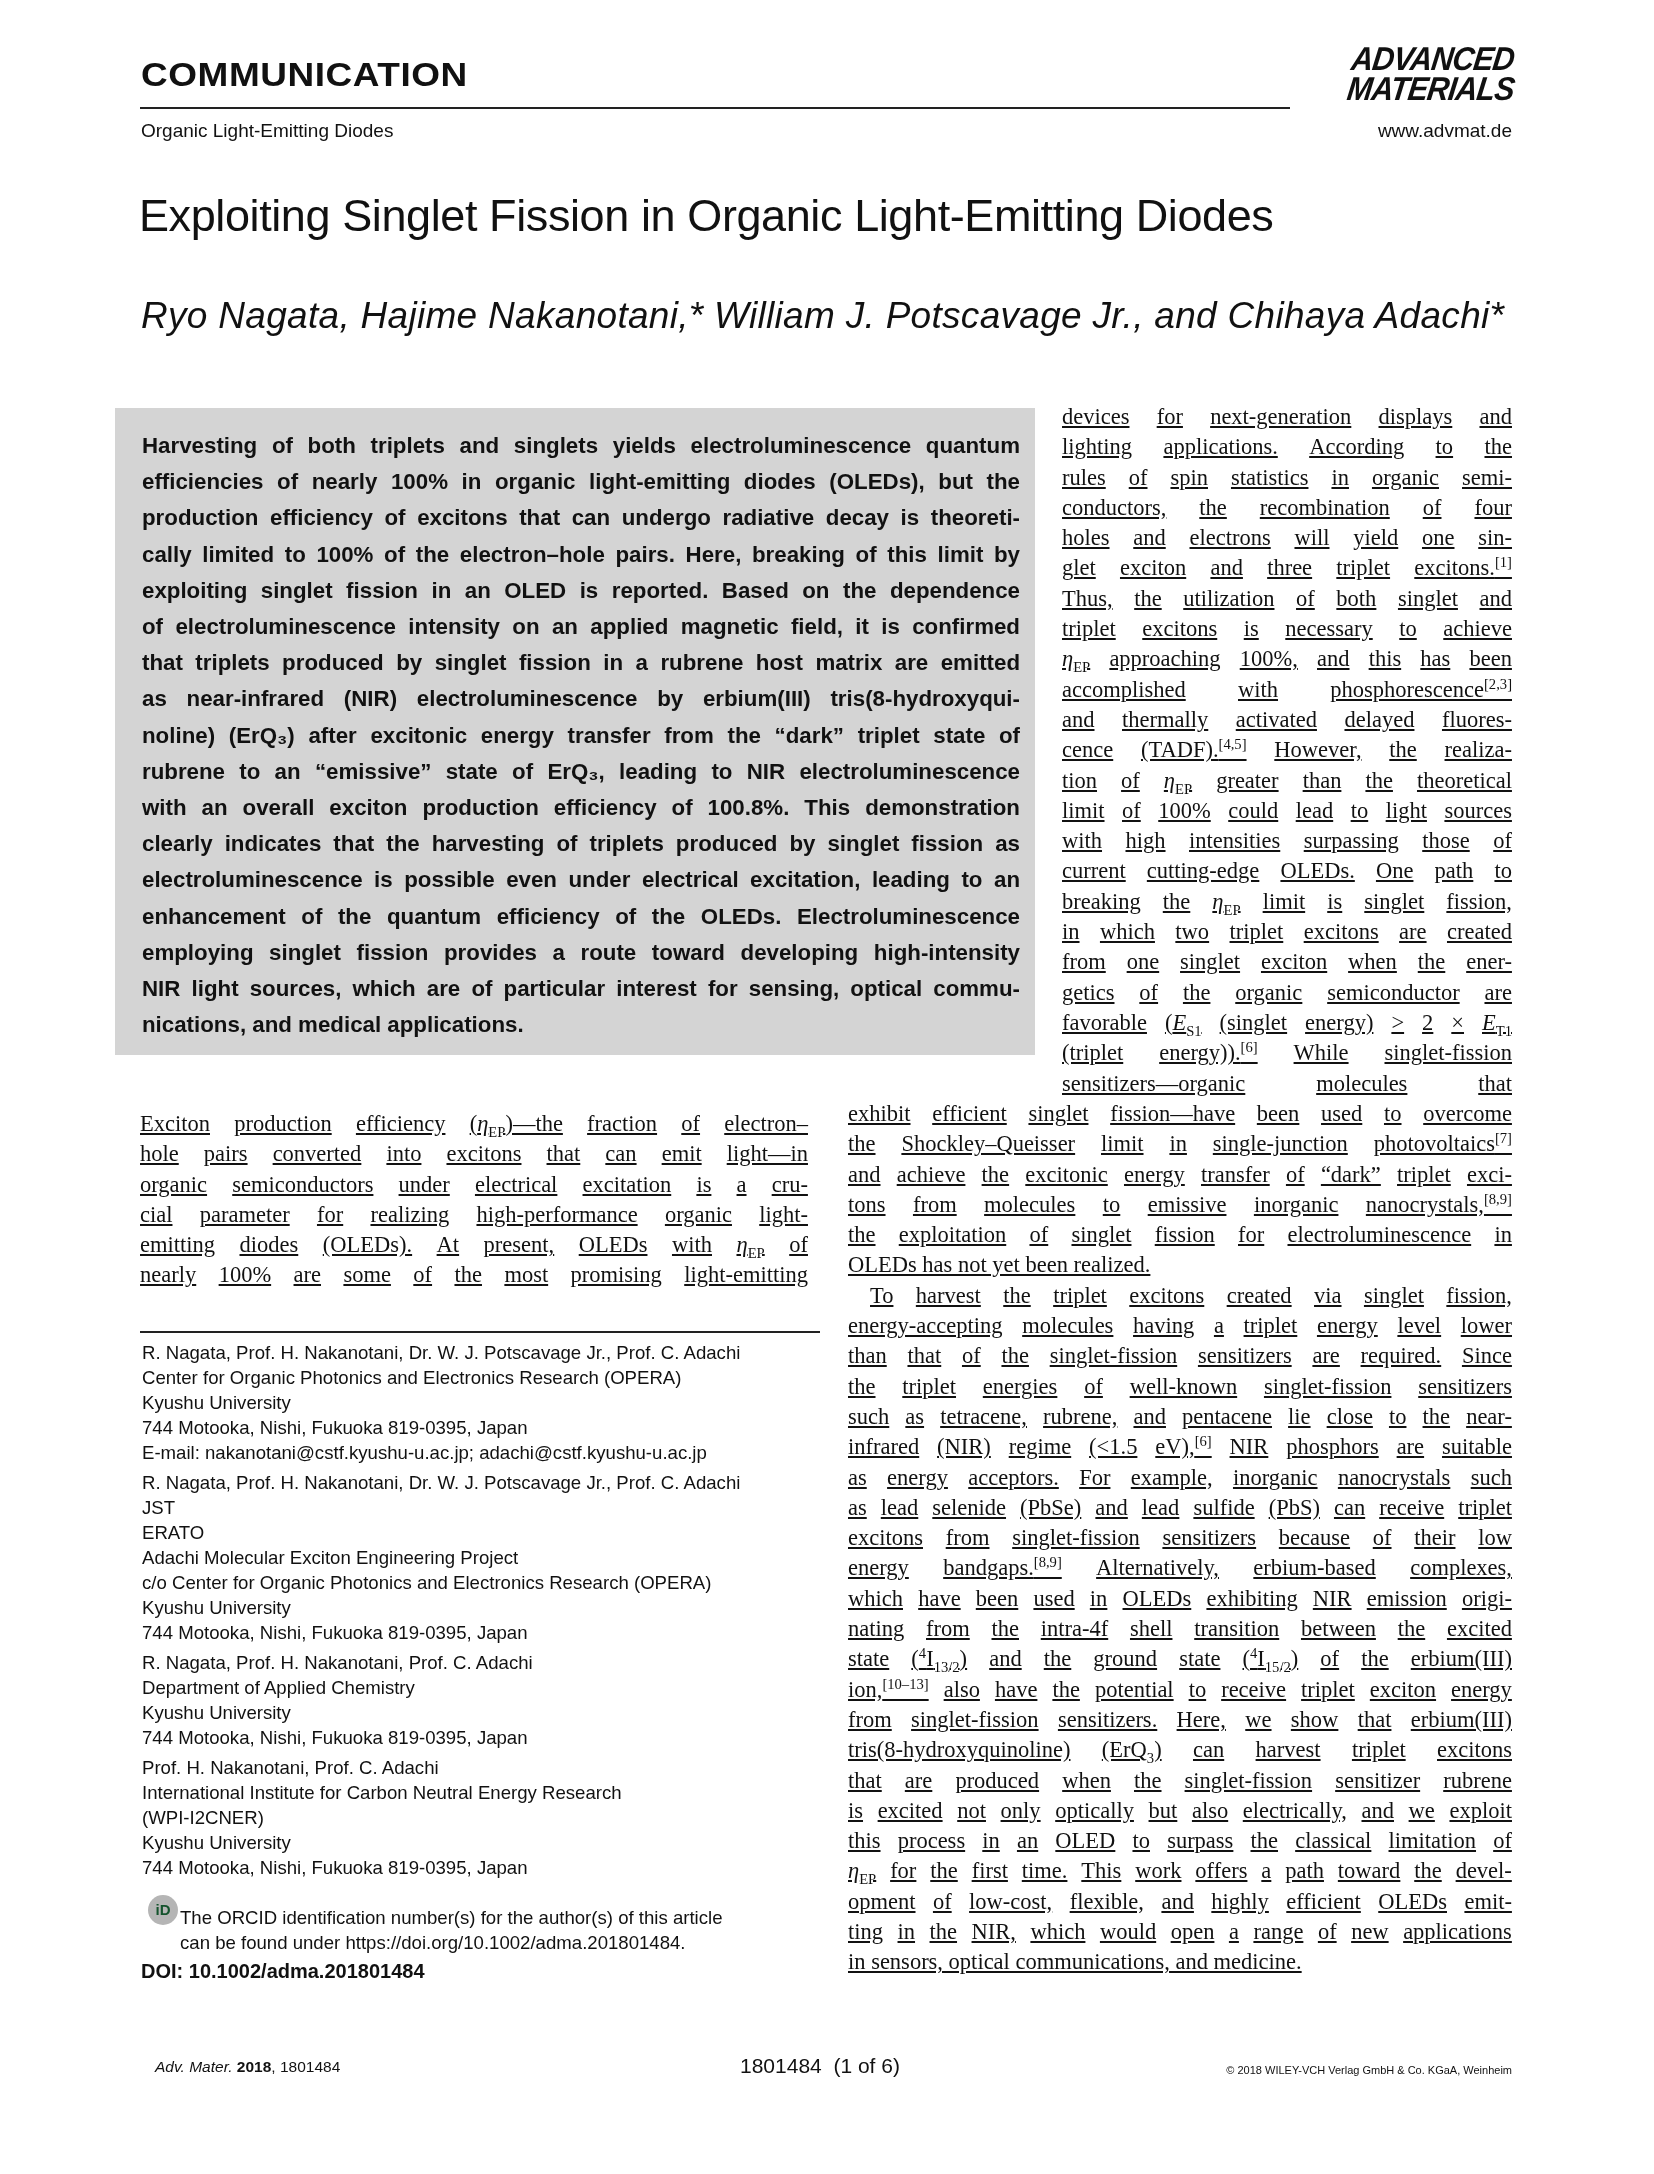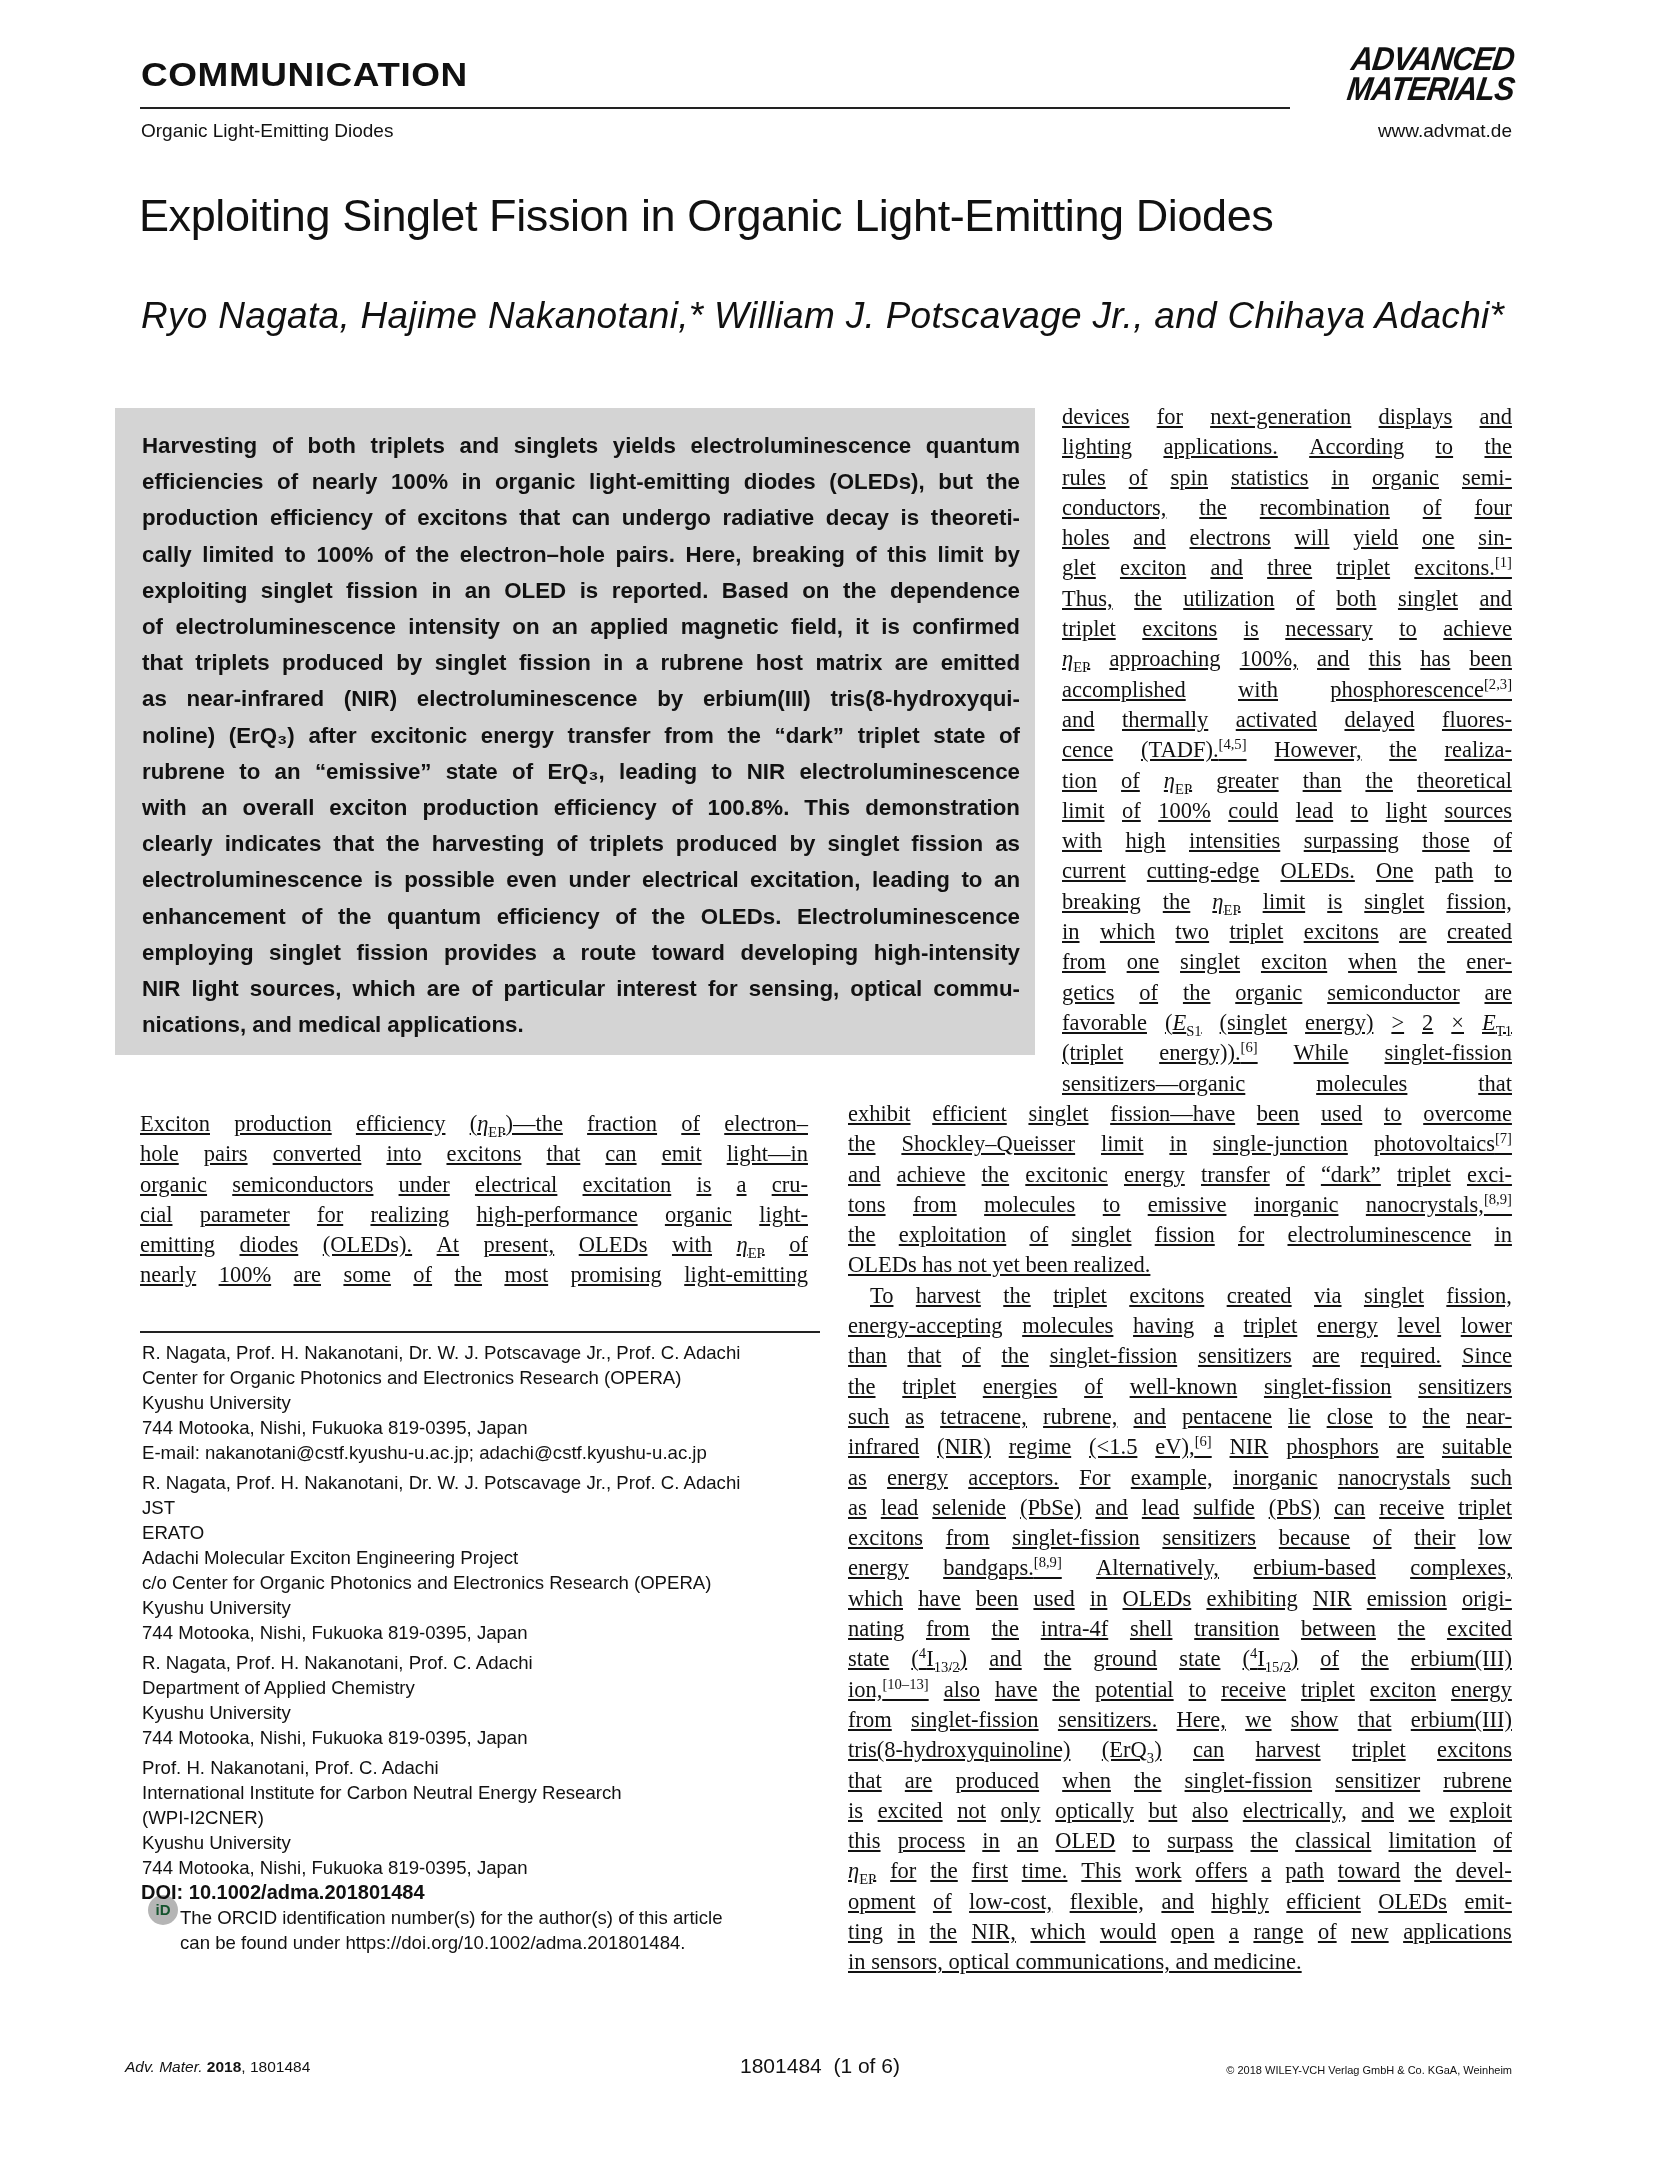--- a/index.html
+++ b/index.html
@@ -38,24 +38,24 @@
   sub, sup { font-size: 65%; line-height: 0; }
   .eta { font-style: italic; }
 
   
   #affil-rule { left: 140px; top: 1331px; width: 680px; height: 1.5px; background: #222; }
   #affiliations { left: 142px; top: 1340px; width: 680px; font-size: 18.6px; line-height: 25px; }
   .affil-group { margin-bottom: 5px; }
   #orcid { left: 140px; top: 1893px; width: 680px; }
   #orcid-icon { position: absolute; left: 8px; top: 2px; width: 30px; height: 30px; border-radius: 50%; background: #b5b5b5; color: #14532d; font-size: 15px; font-weight: bold; text-align: center; line-height: 30px; }
   #orcid-text { position: absolute; left: 40px; top: 12px; font-size: 18.6px; line-height: 25px; white-space: nowrap; }
-  #doi { left: 141px; top: 1881px; font-size: 20px; font-weight: bold; }
+  #doi { left: 141px; top: 1960px; font-size: 20px; font-weight: bold; }
 
   
-  #footer-left { left: 125px; top: 2058px; font-size: 15.5px; }
+  #footer-left { left: 155px; top: 2058px; font-size: 15.5px; }
   #footer-center { left: 740px; top: 2054px; font-size: 21px; }
   #footer-right { left: 1030px; top: 2058px; width: 482px; text-align: right; font-size: 11px; margin-top: 6px; }
 </style>
 </head>
 <body>
 
 <div id="section-label" class="abs sans">COMMUNICATION</div>
 <div id="header-rule" class="abs"></div>
 <div id="subject" class="abs sans">Organic Light-Emitting Diodes</div>
 <div id="journal-logo" class="abs sans">

